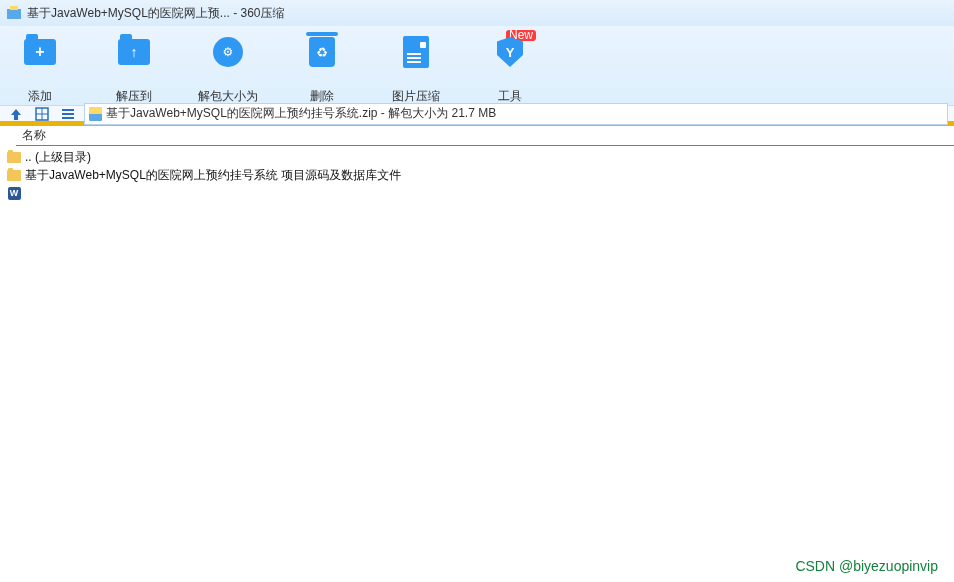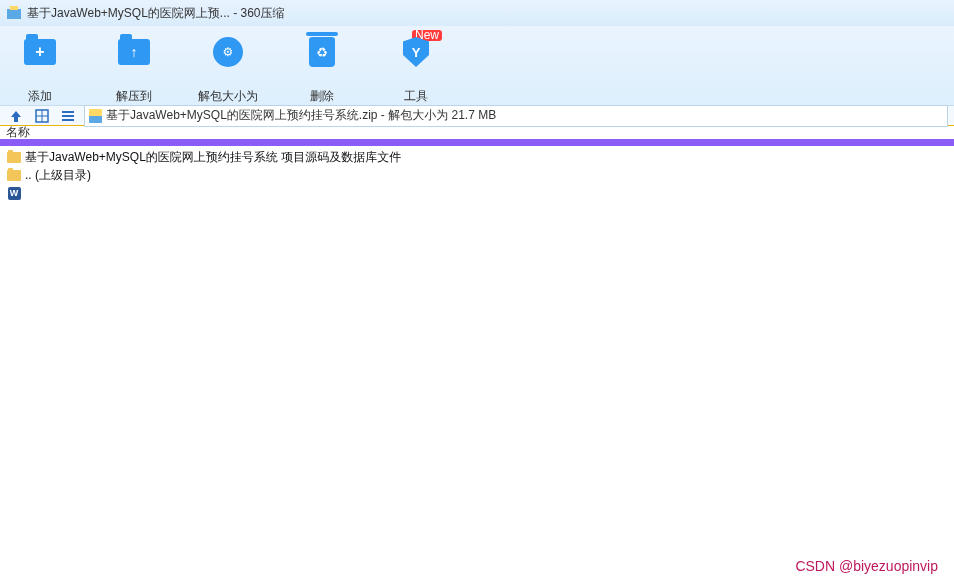--- a/index.html
+++ b/index.html
@@ -7,31 +7,31 @@
 
 .titlebar { height: 26px; background: linear-gradient(to bottom, #e8f3fd, #d9ecfc); display: flex; align-items: center; padding: 0 6px; color: #333; }
 .titlebar .icon-wrap { width: 16px; height: 16px; margin-right: 5px; display: inline-flex; align-items: center; justify-content: center; }
 
 .toolbar { height: 80px; background: linear-gradient(to bottom, #eaf4fe, #ddeffd); display: flex; padding: 6px 10px 0 10px; gap: 34px; border-bottom: 1px solid #c6dcf0; }
 .toolbar-btn { display: flex; flex-direction: column; align-items: center; width: 60px; cursor: pointer; position: relative; }
 .toolbar-btn .big-icon { width: 36px; height: 36px; margin-top: 4px; display: flex; align-items: center; justify-content: center; position: relative; }
 .toolbar-btn .label { margin-top: 20px; color: #333; font-size: 12px; }
 .badge { position: absolute; top: -6px; right: -8px; background: #ff3b3b; color: #fff; font-size: 12px; padding: 0 3px; border-radius: 3px; line-height: 11px; text-align: right; }
 
-.pathbar { height: 20px; background: #f3f9ff; display: flex; align-items: center; padding: 0 6px; border-bottom: 1px solid #eab308; gap: 6px; }
+.pathbar { height: 20px; background: #f3f9ff; display: flex; align-items: center; padding: 0 6px; border-bottom: 5px solid #eab308; gap: 6px; }
 .pathbar .nav-icon { width: 20px; height: 20px; display: flex; align-items: center; justify-content: center; cursor: pointer; color: #2a6cbf; }
 .path-input { flex: 1; height: 22px; border: 1px solid #bcd4ea; background: #fff; display: flex; align-items: center; padding: 0 4px; font-size: 12px; color: #333; }
 
-.header-row { height: 20px; border-bottom: 7px solid #8b5cf6; display: flex; align-items: center; padding: 0 6px; color: #333; font-size: 12px; background: #fff; }
+.header-row { height: 20px; border-bottom: 1px solid #8b5cf6; display: flex; align-items: center; padding: 0 6px; color: #333; font-size: 12px; background: #fff; margin-left: 16px; }
 
 .file-list { padding: 2px 0; }
 .file-row { display: flex; align-items: center; height: 18px; padding: 0 6px; font-size: 12px; color: #111; cursor: pointer; }
 .file-row .f-icon { width: 16px; height: 14px; margin-right: 3px; display: inline-flex; align-items: center; justify-content: center; }
 
-.watermark { position: absolute; bottom: 8px; right: 16px; color: #be185d; font-size: 14px; font-family: Arial, sans-serif; pointer-events: none; text-align: center; }
+.watermark { position: absolute; bottom: 8px; right: 16px; color: #15803d; font-size: 14px; font-family: Arial, sans-serif; pointer-events: none; text-align: center; }
 
 
 .folder-ico { width: 32px; height: 26px; background: #2f98f3; border-radius: 3px; position: relative; }
 .folder-ico::before { content: ""; position: absolute; top: -5px; left: 2px; width: 12px; height: 6px; background: #2f98f3; border-radius: 2px 2px 0 0; }
 .plus-mark { position: absolute; top: 50%; left: 50%; transform: translate(-50%, -50%); color: #fff; font-size: 16px; font-weight: bold; }
 .arrow-mark { position: absolute; top: 50%; left: 50%; transform: translate(-50%, -50%); color: #fff; font-size: 14px; }
 .gear-ico { width: 30px; height: 30px; background: #2f98f3; border-radius: 50%; display: flex; align-items: center; justify-content: center; color: #fff; }
 .trash-ico { width: 26px; height: 30px; background: #2f98f3; border-radius: 3px 3px 4px 4px; position: relative; }
 .trash-ico::before { content: ""; position: absolute; top: -5px; left: -3px; width: 32px; height: 4px; background: #2f98f3; border-radius: 2px; }
 .recycle-mark { position: absolute; top: 50%; left: 50%; transform: translate(-50%, -50%); color: #fff; font-size: 13px; }
@@ -85,20 +85,26 @@
   <div class="toolbar-btn">
     <div class="big-icon">
         <div class="trash-ico">
           <span class="recycle-mark">♻</span>
         </div>
       </div>
     <div class="label">删除</div>
   </div>
   <div class="toolbar-btn">
     <div class="big-icon">
+        <div class="doc-ico"></div>
+      </div>
+    <div class="label">图片压缩</div>
+  </div>
+  <div class="toolbar-btn">
+    <div class="big-icon">
       <span class="badge">New</span>
       <div class="shield-ico">Y</div>
     </div>
     <div class="label">工具</div>
   </div>
 </div>
 
 <div class="pathbar">
   <span class="nav-icon">
       <svg width="14" height="14" viewBox="0 0 14 14">
@@ -127,27 +133,27 @@
 
 <div class="header-row">
   <span>名称</span>
 </div>
 
 <div class="file-list">
   <div class="file-row">
     <span class="f-icon">
         <span class="small-folder"></span>
       </span>
-    <span>基于JavaWeb+MySQL的医院网上预约挂号系统 项目源码及数据库文件</span>
+    <span>.. (上级目录)</span>
   </div>
   <div class="file-row">
     <span class="f-icon">
         <span class="small-folder"></span>
       </span>
-    <span>.. (上级目录)</span>
+    <span>基于JavaWeb+MySQL的医院网上预约挂号系统 项目源码及数据库文件</span>
   </div>
   <div class="file-row">
     <span class="f-icon">
         <span class="small-word">W</span>
       </span>
   </div>
 </div>
 
 <div class="watermark">CSDN @biyezuopinvip</div>
 

